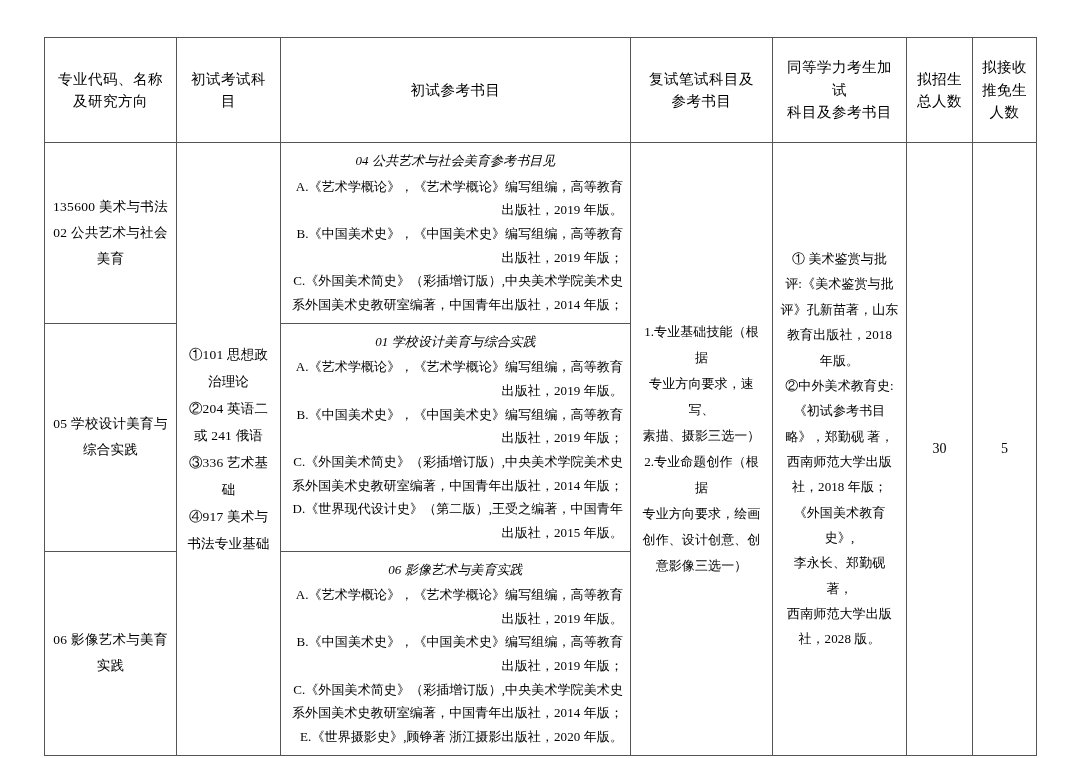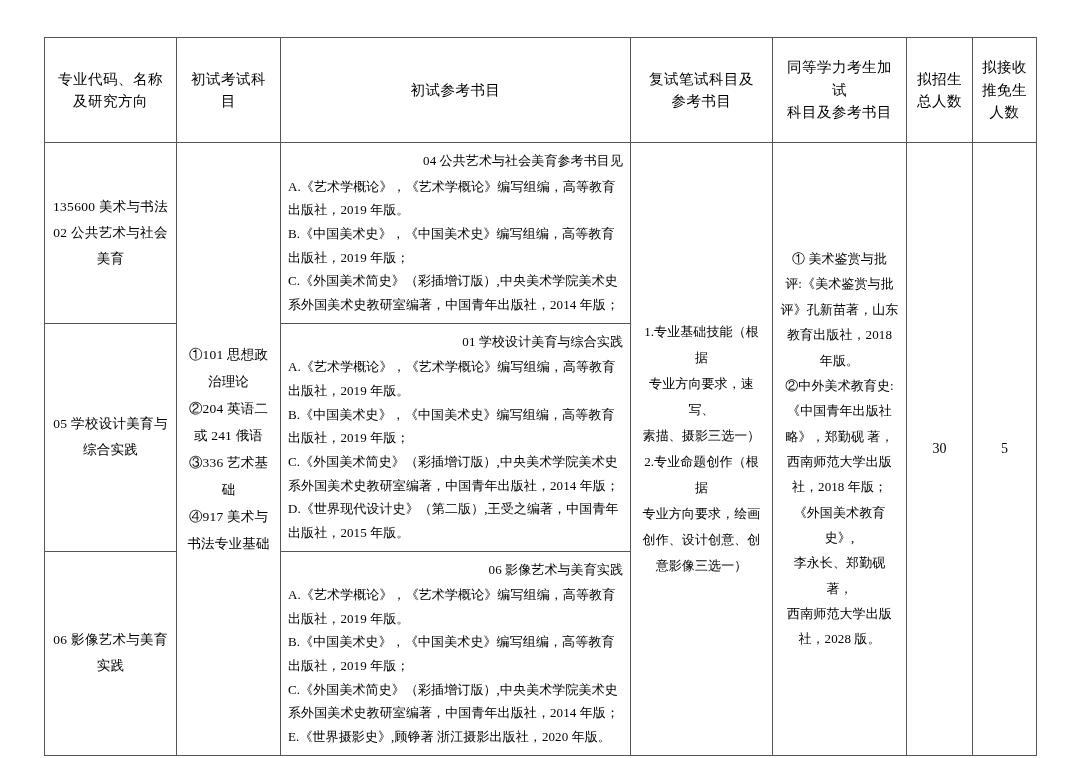--- a/index.html
+++ b/index.html
@@ -70,26 +70,27 @@
     padding-left: 14px;
   }
   .cell-books {
     font-size: 13px;
     line-height: 1.82;
     text-align: center;
     letter-spacing: 0.1px;
   }
   .cell-books .bk-title {
     display: block;
-    text-align: right;
+    text-align: center;
     margin-bottom: 2px;
+    font-style: italic;
   }
   .cell-books .bk {
     display: block;
-    text-align: left;
+    text-align: right;
   }
   .cell-retest {
     font-size: 13px;
     line-height: 2.0;
     text-align: center;
     letter-spacing: 0.1px;
     margin-left: 12px;
   }
   .cell-equiv {
     font-size: 13px;
@@ -181,21 +182,21 @@
             <span class="para">创作、设计创意、创</span>
             <span class="para">意影像三选一）</span>
           </td>
           <td class="cell-equiv" rowspan="3">
             <span class="para">①  美术鉴赏与批</span>
             <span class="para">评:《美术鉴赏与批</span>
             <span class="para">评》孔新苗著，山东</span>
             <span class="para">教育出版社，2018</span>
             <span class="para">年版。</span>
             <span class="para">②中外美术教育史:</span>
-            <span class="para">《中国青年出版社</span>
+            <span class="para">《初试参考书目</span>
             <span class="para">略》，郑勤砚 著，</span>
             <span class="para">西南师范大学出版</span>
             <span class="para">社，2018 年版；</span>
             <span class="para">《外国美术教育史》,</span>
             <span class="para">李永长、郑勤砚 著，</span>
             <span class="para">西南师范大学出版</span>
             <span class="para">社，2028 版。</span>
           </td>
           <td class="cell-num" rowspan="3">30</td>
           <td class="cell-num" rowspan="3">5</td>

